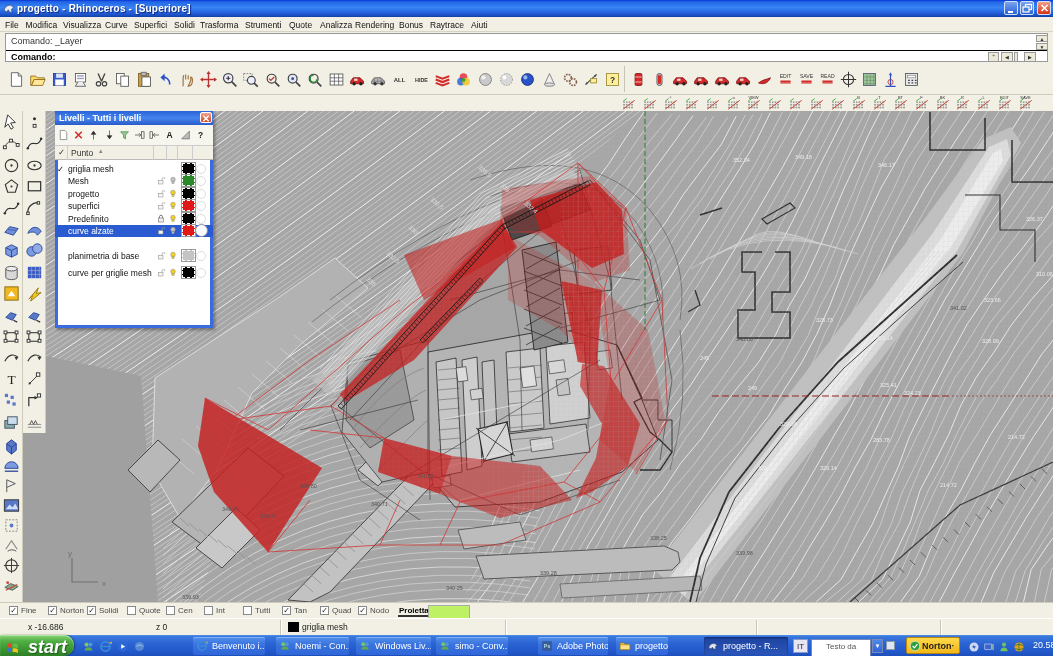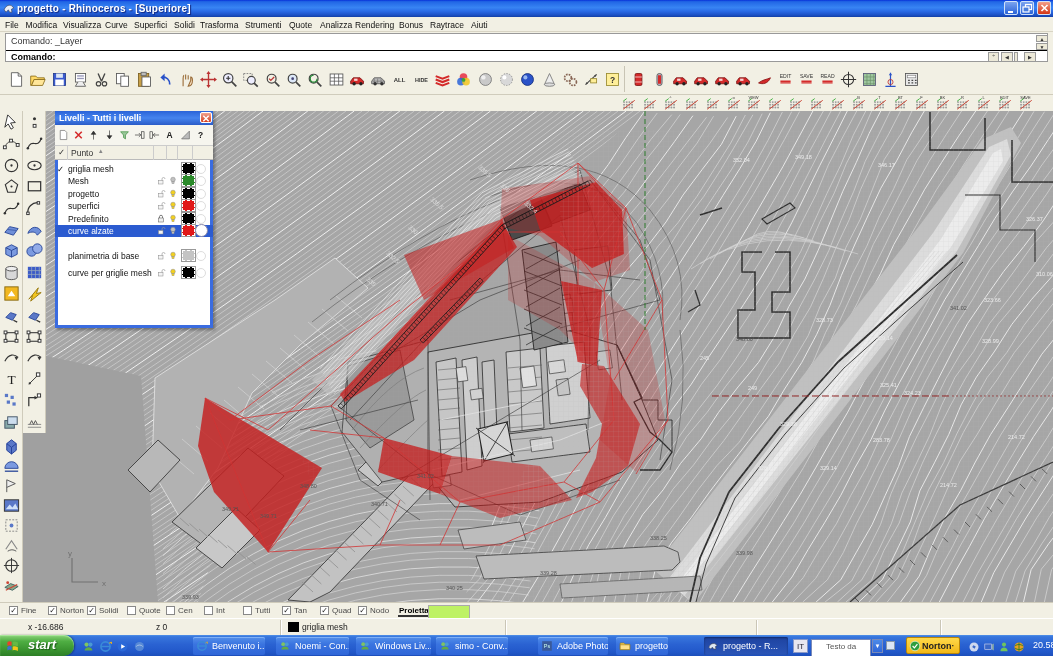--- a/index.html
+++ b/index.html
@@ -20,21 +20,21 @@
 .spin{position:absolute;background:#ece9d8;border:1px solid #9a9a9a;font-size:5px;text-align:center;color:#333}
 #tb1{left:0;top:63px;width:1053px;height:32px;background:#f2f0e4;border-bottom:1px solid #d0ccbc}
 #dock{left:0;top:95px;width:1053px;height:16px;background:#f2f0e4}
 #ltb1{left:0;top:95px;width:23px;height:507px;background:#f2f0e4;border-right:1px solid #cfcbbb}
 #ltb2{left:23px;top:95px;width:23px;height:338px;background:#f2f0e4;border-right:1px solid #cfcbbb}
 #osnap{left:0;top:602px;width:1053px;height:16px;background:#f2f0e4;border-top:1px solid #cfcbbb}
 .osn{position:absolute;top:3px;font-size:8px;color:#4a4a4a}
 .cb{position:absolute;top:3px;width:9px;height:9px;border:1px solid #888;background:#fff;font-size:8px;line-height:7px;color:#222;text-align:center}
 #status{left:0;top:618px;width:1053px;height:17px;background:#f2f0e4;font-size:8.5px;color:#222;border-top:1px solid #fff}
 #task{left:0;top:635px;width:1053px;height:21px;background:linear-gradient(180deg,#5292e8 0%,#3876dd 8%,#2a62d2 45%,#2258ca 80%,#1d4fbb 100%)}
-#start{position:absolute;left:0;top:0;width:74px;height:21px;background:linear-gradient(180deg,#8cd379 0%,#4fae43 30%,#3a9430 70%,#2d7f26 100%);border-radius:0 10px 10px 0;color:#fff;font-weight:bold;font-style:italic;font-size:13px;box-shadow:inset 0 1px 1px #aee8a0,1px 0 2px rgba(0,0,0,.4)}
+#start{position:absolute;left:0;top:0;width:74px;height:21px;background:linear-gradient(180deg,#8cd379 0%,#4fae43 30%,#3a9430 70%,#2d7f26 100%);border-radius:0 10px 10px 0;color:#fff;font-weight:bold;font-style:italic;font-size:18px;box-shadow:inset 0 1px 1px #aee8a0,1px 0 2px rgba(0,0,0,.4)}
 #start .lbl{position:absolute;left:28px;top:2px;text-shadow:1px 1px 1px #1c5a18}
 .tbtn{position:absolute;top:2px;height:18px;background:linear-gradient(180deg,#5490ea 0%,#3a74e0 40%,#2f66d8 100%);border-radius:2px;color:#fff;font-size:9px;line-height:18px;box-shadow:inset 0 1px 0 #7fb0f5;padding-left:19px;white-space:nowrap;overflow:hidden}
 .tico{position:absolute;left:3px;top:3px;width:12px;height:12px}
 #pal{left:55px;top:111px;width:158px;height:217px;background:#fff;border:3px solid #3a6ce0;box-shadow:2px 2px 3px rgba(0,0,0,.35)}
 #palttl{position:absolute;left:-3px;top:-3px;width:158px;height:14px;background:linear-gradient(180deg,#2a63d8,#4584ee 50%,#2a5bc8);color:#fff;font-size:9px;font-weight:bold;line-height:14px;padding-left:4px}
 #palx{position:absolute;right:1px;top:1px;width:12px;height:11px;background:linear-gradient(#f0a590,#d63d1c);border:1px solid #fff;border-radius:2px}
 #paltb{position:absolute;left:-3px;top:11px;width:158px;height:21px;background:#f6f5ee;border-bottom:1px solid #ccc}
 #palhd{position:absolute;left:-3px;top:32px;width:158px;height:14px;background:#f2f0e4;border-bottom:1px solid #bbb;font-size:8.5px;color:#333}
 .prow{position:absolute;left:-3px;width:158px;height:12.4px;font-size:8.5px;color:#111}
 .prow .nm{position:absolute;left:13px;top:1px}

